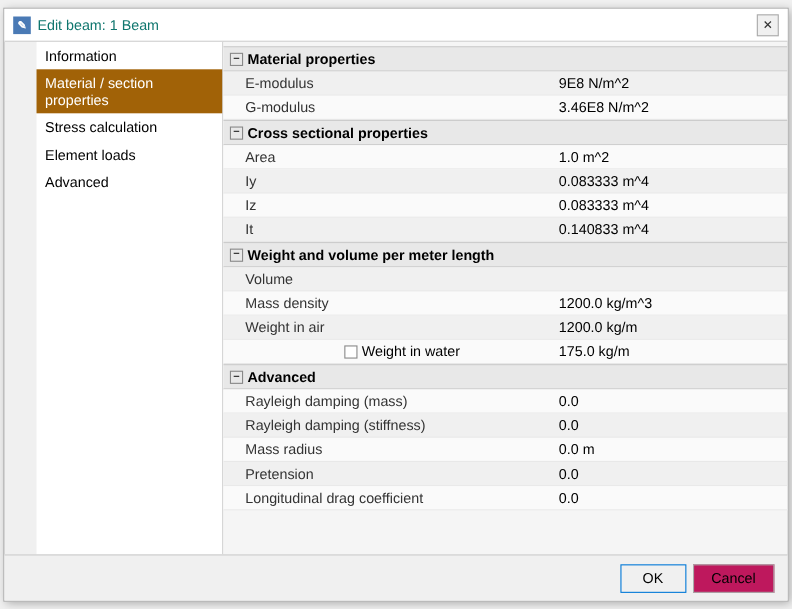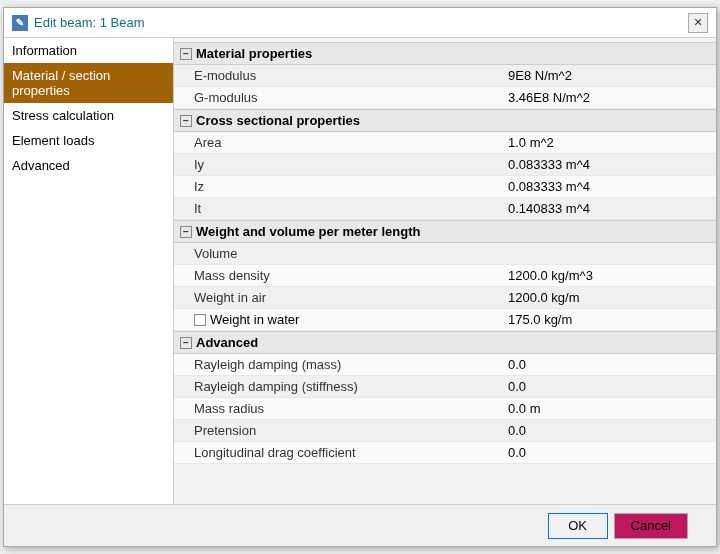--- a/index.html
+++ b/index.html
@@ -40,20 +40,21 @@
       background: #f0f0f0;
       cursor: pointer;
       display: flex; align-items: center; justify-content: center;
       font-size: 11px;
       color: #333;
     }
     .dialog-body {
       display: flex;
       flex: 1;
       overflow: hidden;
+      margin-left: 29px;
     }
     .sidebar {
       width: 170px;
       background: #fff;
       border-right: 1px solid #ccc;
       display: flex;
       flex-direction: column;
     }
     .sidebar-item {
       padding: 5px 8px;
@@ -106,31 +107,32 @@
     .prop-value {
       width: 200px;
       color: #000;
       font-weight: 500;
     }
     .prop-name-with-check {
       display: flex;
       align-items: center;
       gap: 4px;
       flex: 1;
+      justify-content: center;
     }
     .prop-checkbox {
       width: 12px; height: 12px;
       border: 1px solid #888;
       background: #fff;
       flex-shrink: 0;
     }
     .dialog-footer {
       background: #f0f0f0;
       border-top: 1px solid #ccc;
-      padding: 8px 28px;
+      padding: 8px 12px;
       display: flex;
       justify-content: flex-end;
       gap: 6px;
       height: 42px;
       align-items: center;
     }
     .btn {
       padding: 4px 16px;
       border: 1px solid #aaa;
       background: #be185d;

